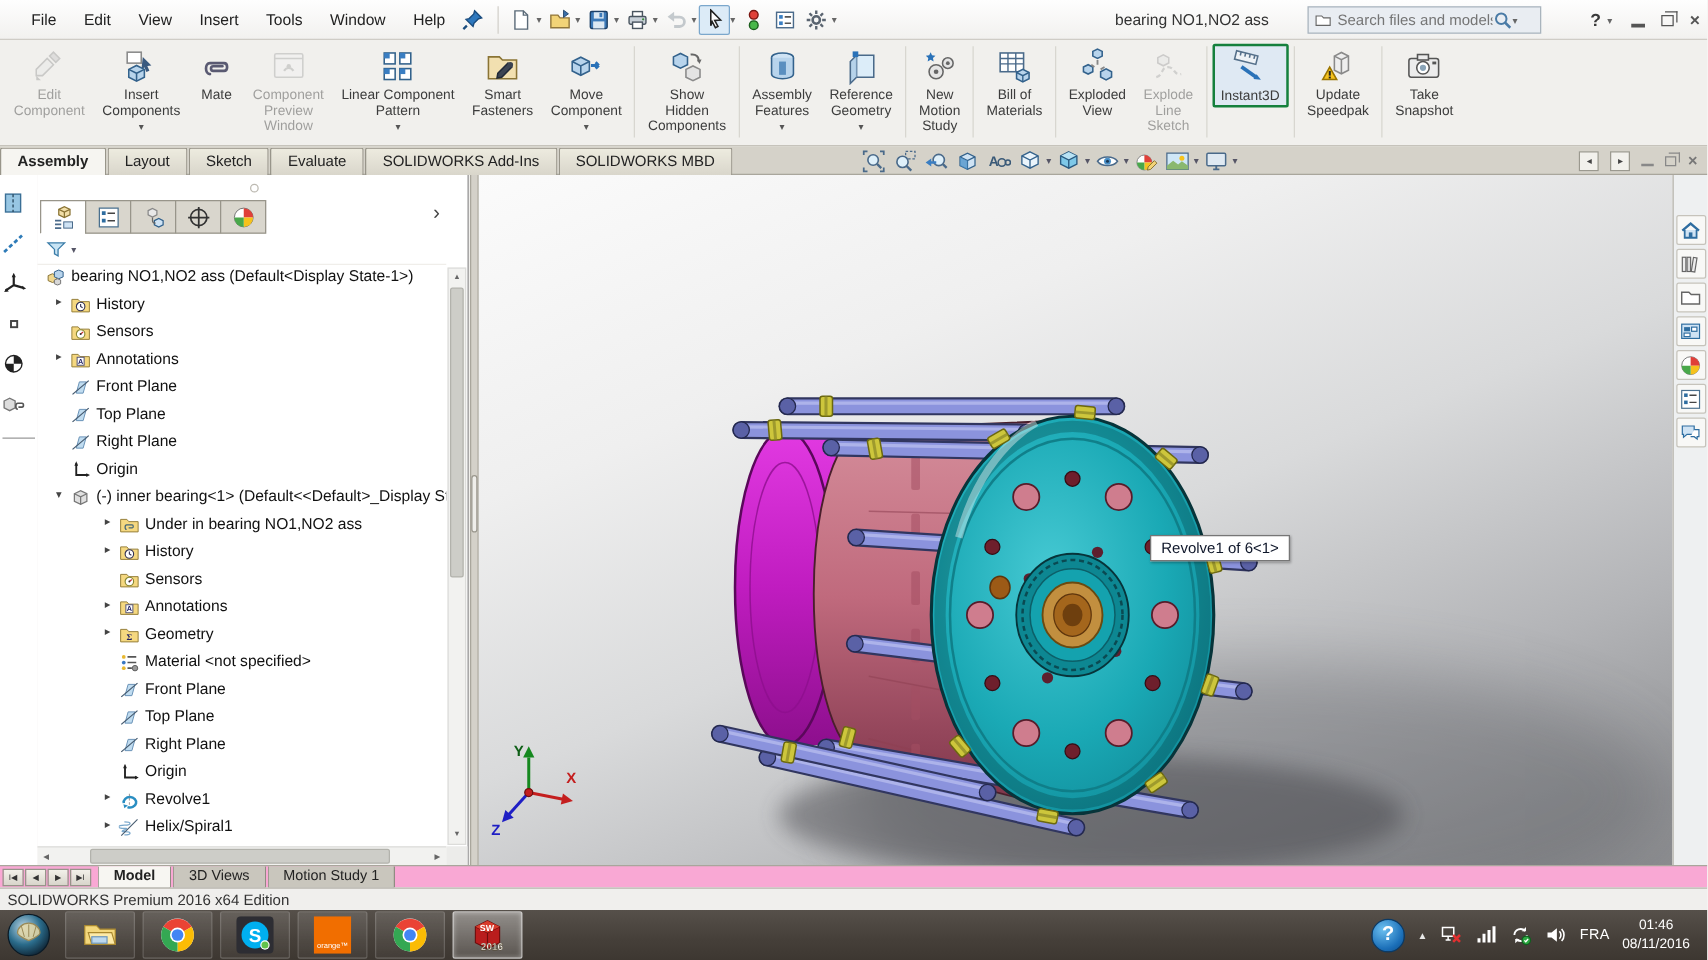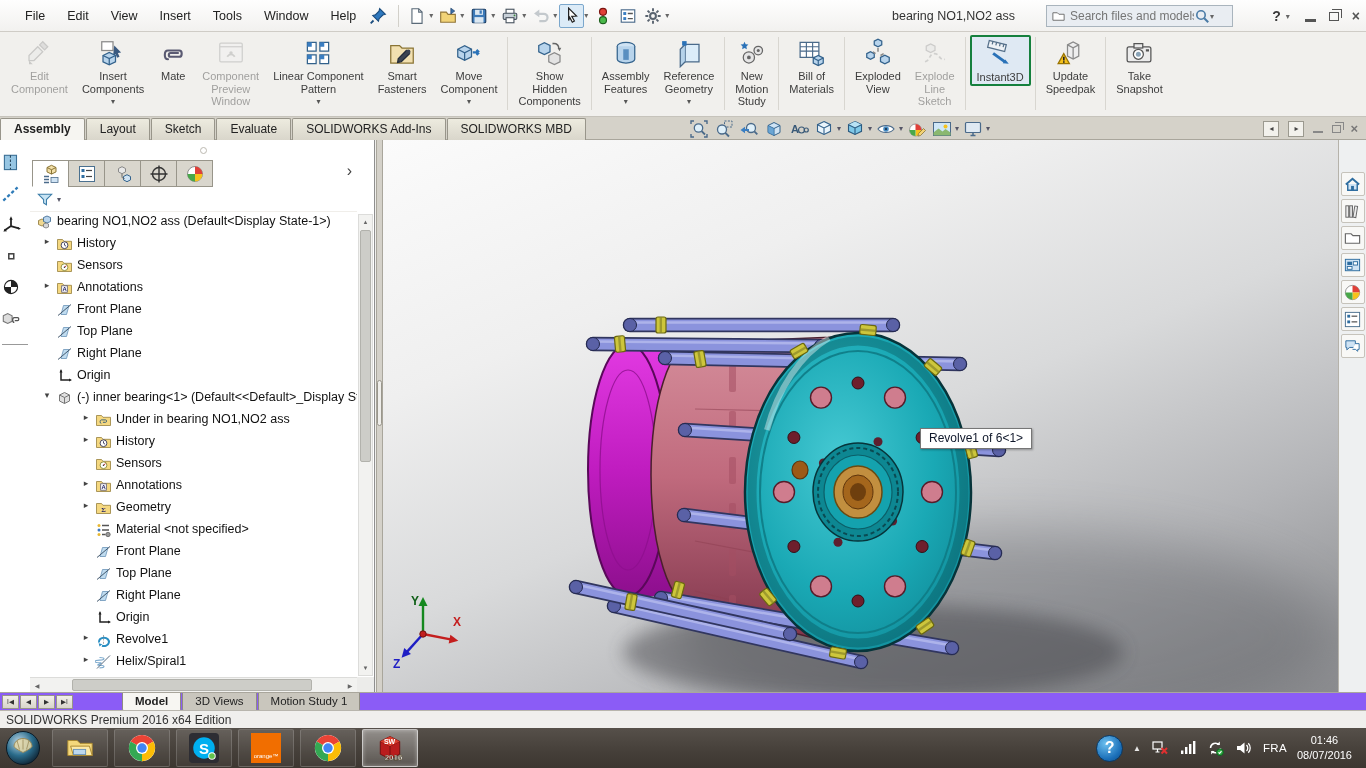--- a/index.html
+++ b/index.html
@@ -111,22 +111,22 @@
     padding:2px 8px 3px 8px; font-size:12px; color:#0f172a; white-space:nowrap; box-shadow:1px 1px 2px rgba(0,0,0,.3); }
   #triad { position:absolute; left:6px; top:452px; width:82px; height:82px; }
 
   #taskpane { position:absolute; right:0; top:0; width:28px; height:552px; background:#eef0f1; border-left:1px solid #b5b2aa;
     padding-top:32px; display:flex; flex-direction:column; align-items:center; gap:3px; }
   .tpbtn { width:24px; height:24px; border:1px solid #c6c3bb; background:#f8f8f6; border-radius:2px;
     display:flex; align-items:center; justify-content:center; }
   .tpbtn .icn { width:19px; height:19px; }
 
   
-  #bottombar { position:absolute; left:0; top:692px; width:1366px; height:18px; background:#8b5cf6; border-top:1px solid #a9a69c;
-    display:flex; align-items:center; font-size:11.5px;gap:44px; }
+  #bottombar { position:absolute; left:0; top:692px; width:1366px; height:18px; background:#f9a8d4; border-top:1px solid #a9a69c;
+    display:flex; align-items:center; font-size:11.5px; }
   #vcr { display:flex; gap:1px; margin:0 5px 0 2px; }
   .vbtn { width:17px; height:14px; border:1px solid #97948a; background:linear-gradient(#f2f0e9,#d8d5cb);
     font-size:6.5px; color:#333; display:flex; align-items:center; justify-content:center; }
   .btab { height:18px; padding:0 12px; line-height:17px; background:#c9c6bd; border:1px solid #8f8c82; border-top:none;
     margin-right:1px; border-radius:0 0 2px 2px; color:#222; }
   .btab.active { background:#f7f6f2; font-weight:bold; }
 
   
   #statusbar { position:absolute; left:0; top:710px; width:1366px; height:18px; background:#f0efed; border-top:1px solid #b8b5ad;
     display:flex; align-items:center; font-size:12px; color:#333; padding:0 6px; }
@@ -1337,17 +1337,17 @@
         </span>
       <span class="icn trayicn">
           <svg viewBox="0 0 18 18">
             <path d="M2 7h3.2L9.5 3.6v10.8L5.2 11H2z" fill="#fff"></path>
             <path d="M11.5 6a4.2 4.2 0 0 1 0 6M13.3 4.2a7 7 0 0 1 0 9.6" stroke="#fff" fill="none" stroke-width="1.3"></path>
           </svg>
         </span>
       <span id="lang">FRA</span>
       <div id="clock">
         <div>01:46</div>
-        <div>08/07/2016</div>
+        <div>08/11/2016</div>
       </div>
     </div>
   </div>
 </div>
 
 </body></html>

